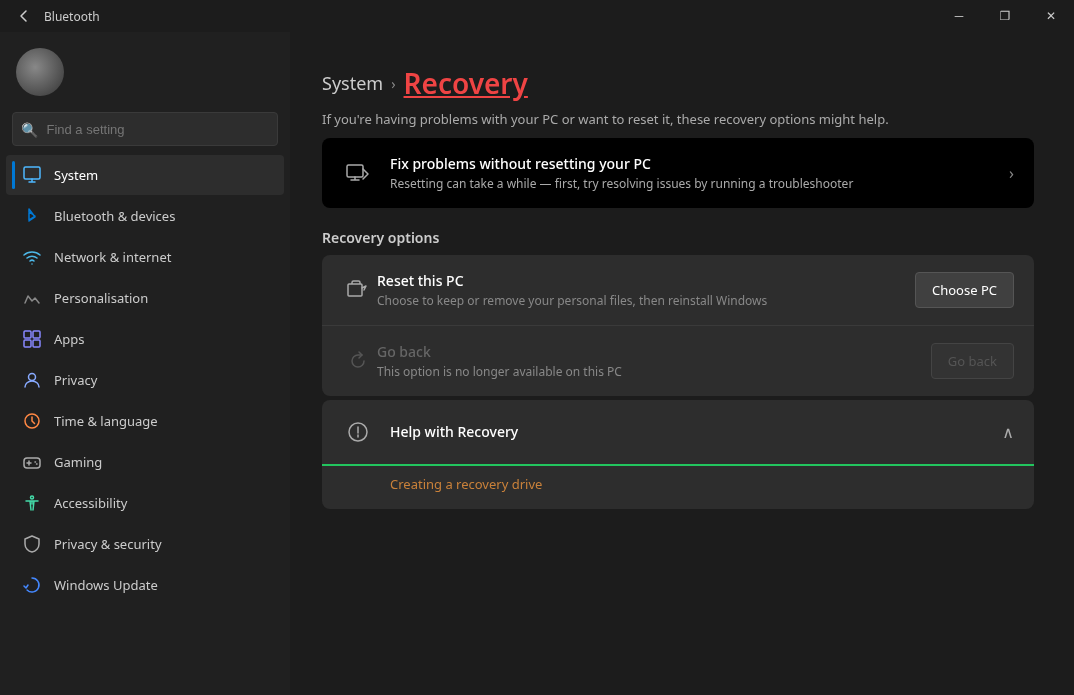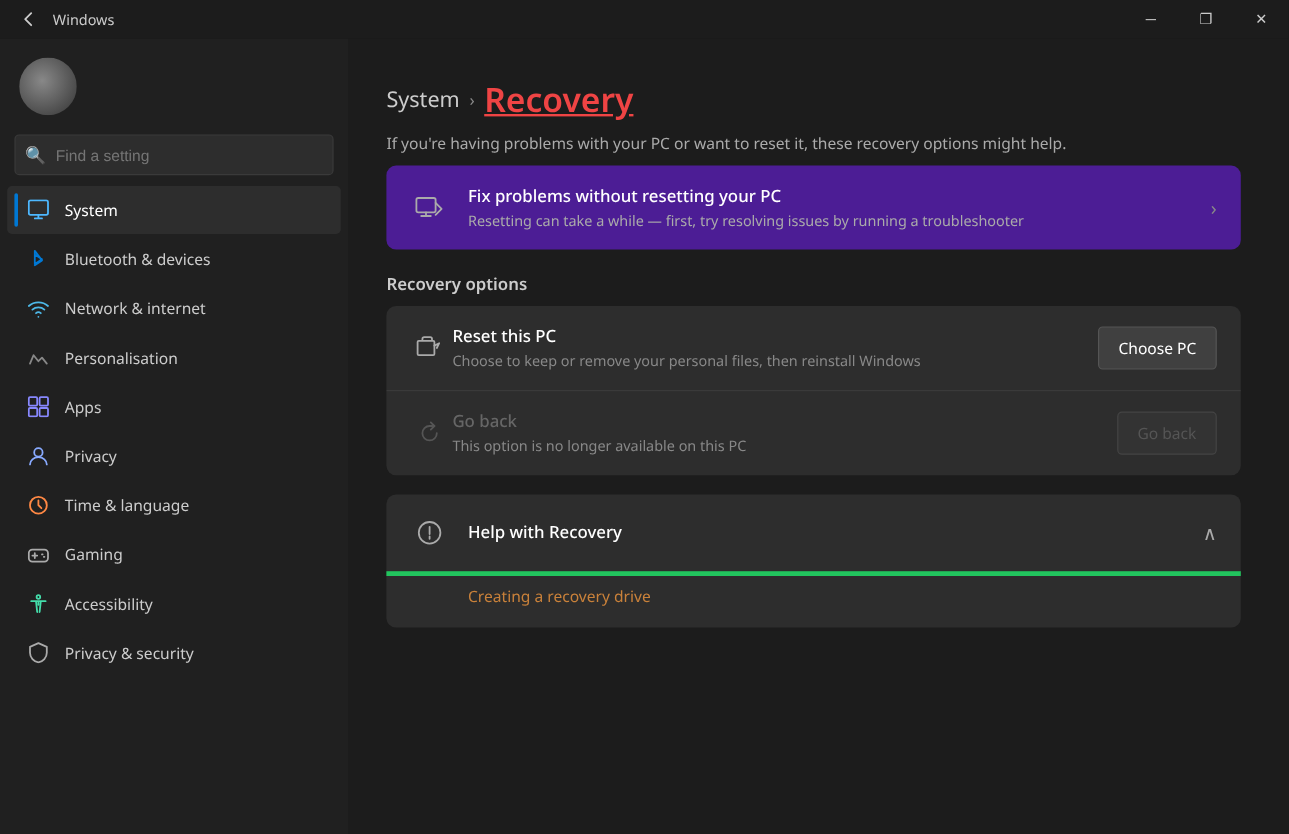--- a/index.html
+++ b/index.html
@@ -182,21 +182,21 @@
 
     .page-subtitle {
       font-size: 13px;
       color: #aaaaaa;
       margin-bottom: 8px;
       line-height: 1.5;
     }
 
     
     .card {
-      background: #4c1d95;
+      background: #000000;
       border-radius: 8px;
       margin-bottom: 4px;
     }
 
     .card-item {
       display: flex;
       align-items: center;
       gap: 16px;
       padding: 16px 20px;
       cursor: pointer;
@@ -283,21 +283,21 @@
       background: #333333;
       color: #555555;
       border: 1px solid #444;
       cursor: not-allowed;
     }
 
     
     .help-card {
       background: #2d2d2d;
       border-radius: 8px;
-      margin-top: 16px;
+      margin-top: 4px;
     }
     .help-header {
       display: flex;
       align-items: center;
       justify-content: space-between;
       padding: 16px 20px;
       cursor: pointer;
       border-radius: 8px;
     }
     .help-left {
@@ -305,21 +305,21 @@
       align-items: center;
       gap: 16px;
     }
     .help-title {
       font-size: 14px;
       font-weight: 500;
       color: #ffffff;
     }
     .help-body {
       padding: 8px 20px 16px 68px;
-      border-top: 4px solid #22c55e;
+      border-top: 2px solid #22c55e;
     }
     .help-link {
       color: #c9813a;
       font-size: 13px;
       cursor: pointer;
       text-decoration: none;
     }
 
     
     svg { display: block; }
@@ -338,21 +338,21 @@
 </head>
 <body>
 
 <div class="titlebar">
   <div class="titlebar-left">
     <button class="back-btn">
       <svg width="16" height="16" viewBox="0 0 16 16" fill="none">
         <path d="M10 3L5 8L10 13" stroke="#cccccc" stroke-width="1.5" stroke-linecap="round" stroke-linejoin="round"></path>
       </svg>
     </button>
-    <span class="titlebar-title">Windows</span>
+    <span class="titlebar-title">Bluetooth</span>
   </div>
   <div class="titlebar-controls">
     <button class="titlebar-btn">─</button>
     <button class="titlebar-btn">❐</button>
     <button class="titlebar-btn close">✕</button>
   </div>
 </div>
 
 <div class="app-body">
 
@@ -462,20 +462,29 @@
 
       <div class="nav-item">
         <div class="nav-icon">
           <svg width="18" height="18" viewBox="0 0 18 18" fill="none">
             <path d="M9 1L2 4v5c0 4 3.1 7.4 7 8 3.9-.6 7-4 7-8V4L9 1z" stroke="#aaaaaa" stroke-width="1.5" stroke-linejoin="round"></path>
           </svg>
         </div>
         <span class="nav-label">Privacy &amp; security</span>
       </div>
 
+      <div class="nav-item">
+        <div class="nav-icon">
+          <svg width="18" height="18" viewBox="0 0 18 18" fill="none">
+            <path d="M9 2a7 7 0 1 1-4.95 11.95" stroke="#4488ff" stroke-width="1.5" stroke-linecap="round"></path>
+            <path d="M1 10l2 2 2-3" stroke="#4488ff" stroke-width="1.5" stroke-linecap="round" stroke-linejoin="round"></path>
+          </svg>
+        </div>
+        <span class="nav-label">Windows Update</span>
+      </div>
     </div>
   </div>
 
   <div class="content">
 
     <div class="breadcrumb">
       <span class="breadcrumb-system">System</span>
       <span class="breadcrumb-arrow">›</span>
       <span class="breadcrumb-current">Recovery</span>
     </div>

